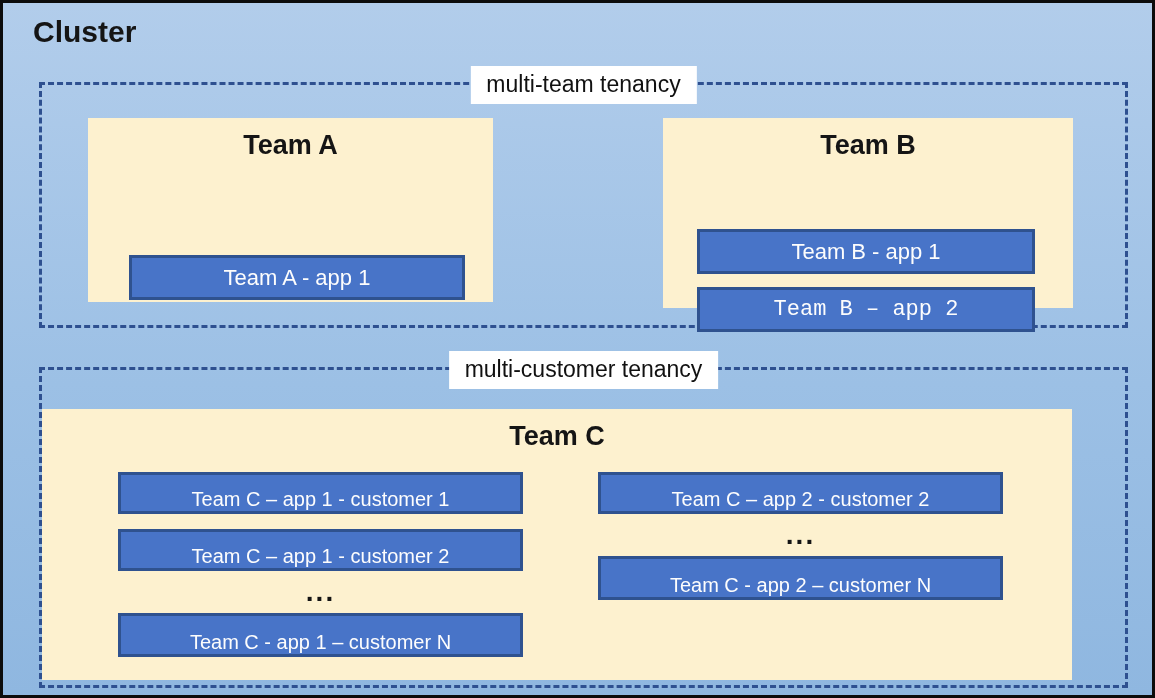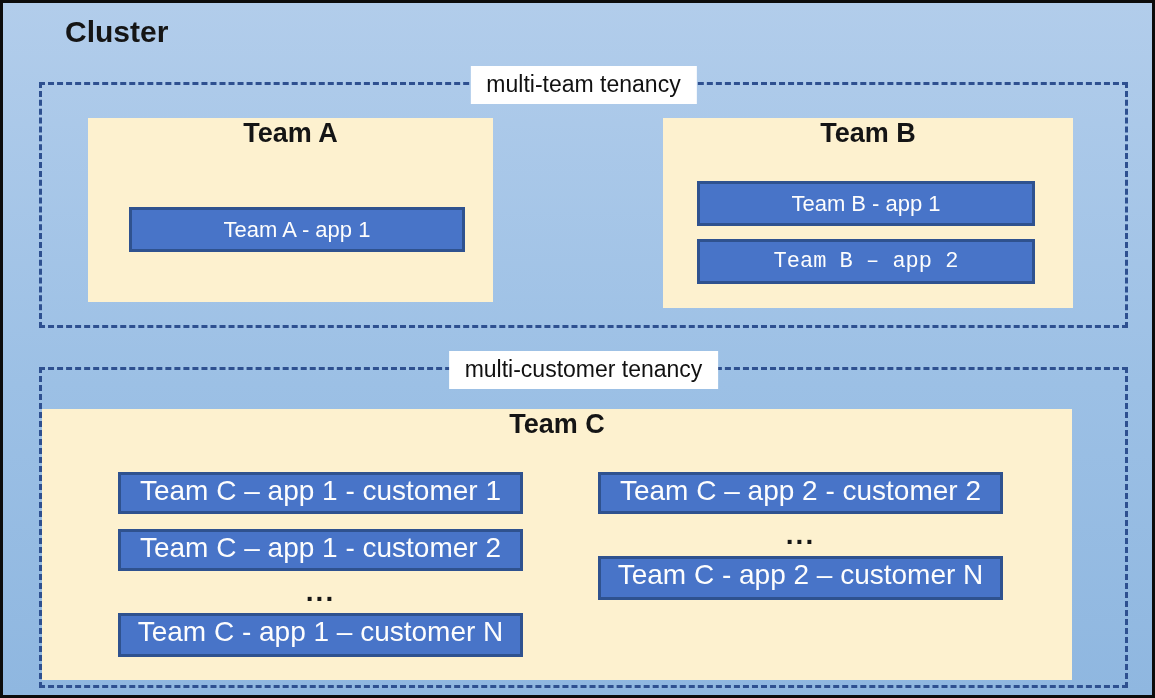--- a/index.html
+++ b/index.html
@@ -26,21 +26,20 @@
     overflow: hidden;
   }
 
   .cluster-title {
     position: absolute;
     left: 30px;
     top: 12px;
     font-size: 30px;
     font-weight: bold;
     color: var(--text-dark);
-    margin-left: 32px;
   }
 
   .dashed-region {
     position: absolute;
     border: 3px dashed var(--dashed-border);
   }
   .region-1 { left: 36px; top: 79px; width: 1089px; height: 246px; }
   .region-2 { left: 36px; top: 364px; width: 1089px; height: 321px; }
 
   .region-label {
@@ -62,54 +61,56 @@
   }
   .team-a { left: 46px; top: 33px; width: 405px; height: 184px; }
   .team-b { left: 621px; top: 33px; width: 410px; height: 190px; }
   .team-c { left: 0; top: 39px; width: 1030px; height: 271px; }
 
   .team-title {
     text-align: center;
     font-weight: bold;
     font-size: 27px;
     color: var(--text-dark);
+    margin-top: 12px;
   }
 
   .app-box {
     position: absolute;
     background: var(--app-fill);
     border: 3px solid var(--app-border);
     color: var(--app-text);
     display: flex;
     align-items: center;
     justify-content: center;
     font-size: 22px;
     white-space: nowrap;
+    margin-top: 48px;
   }
   .app-a1 { left: 41px; top: 89px; width: 336px; height: 45px; }
   .app-b1 { left: 34px; top: 63px; width: 338px; height: 45px; }
   .app-b2 { left: 34px; top: 121px; width: 338px; height: 45px; font-family: Liberation Mono, monospace; }
 
   .team-c-col {
     position: absolute;
     top: 63px;
     width: 405px;
   }
   .col-1 { left: 76px; }
   .col-2 { left: 556px; }
 
   .c-app {
     height: 42px;
     background: var(--app-fill);
     border: 3px solid var(--app-border);
     color: var(--app-text);
     display: flex;
-    align-items: flex-start;
+    align-items: flex-end;
     justify-content: center;
-    font-size: 28px;
+    font-size: 20px;
     white-space: nowrap;
   }
   .c-app + .c-app { margin-top: 15px; }
 
   .c-ellipsis {
     height: 42px;
     display: flex;
     align-items: center;
     justify-content: center;
     font-weight: bold;

